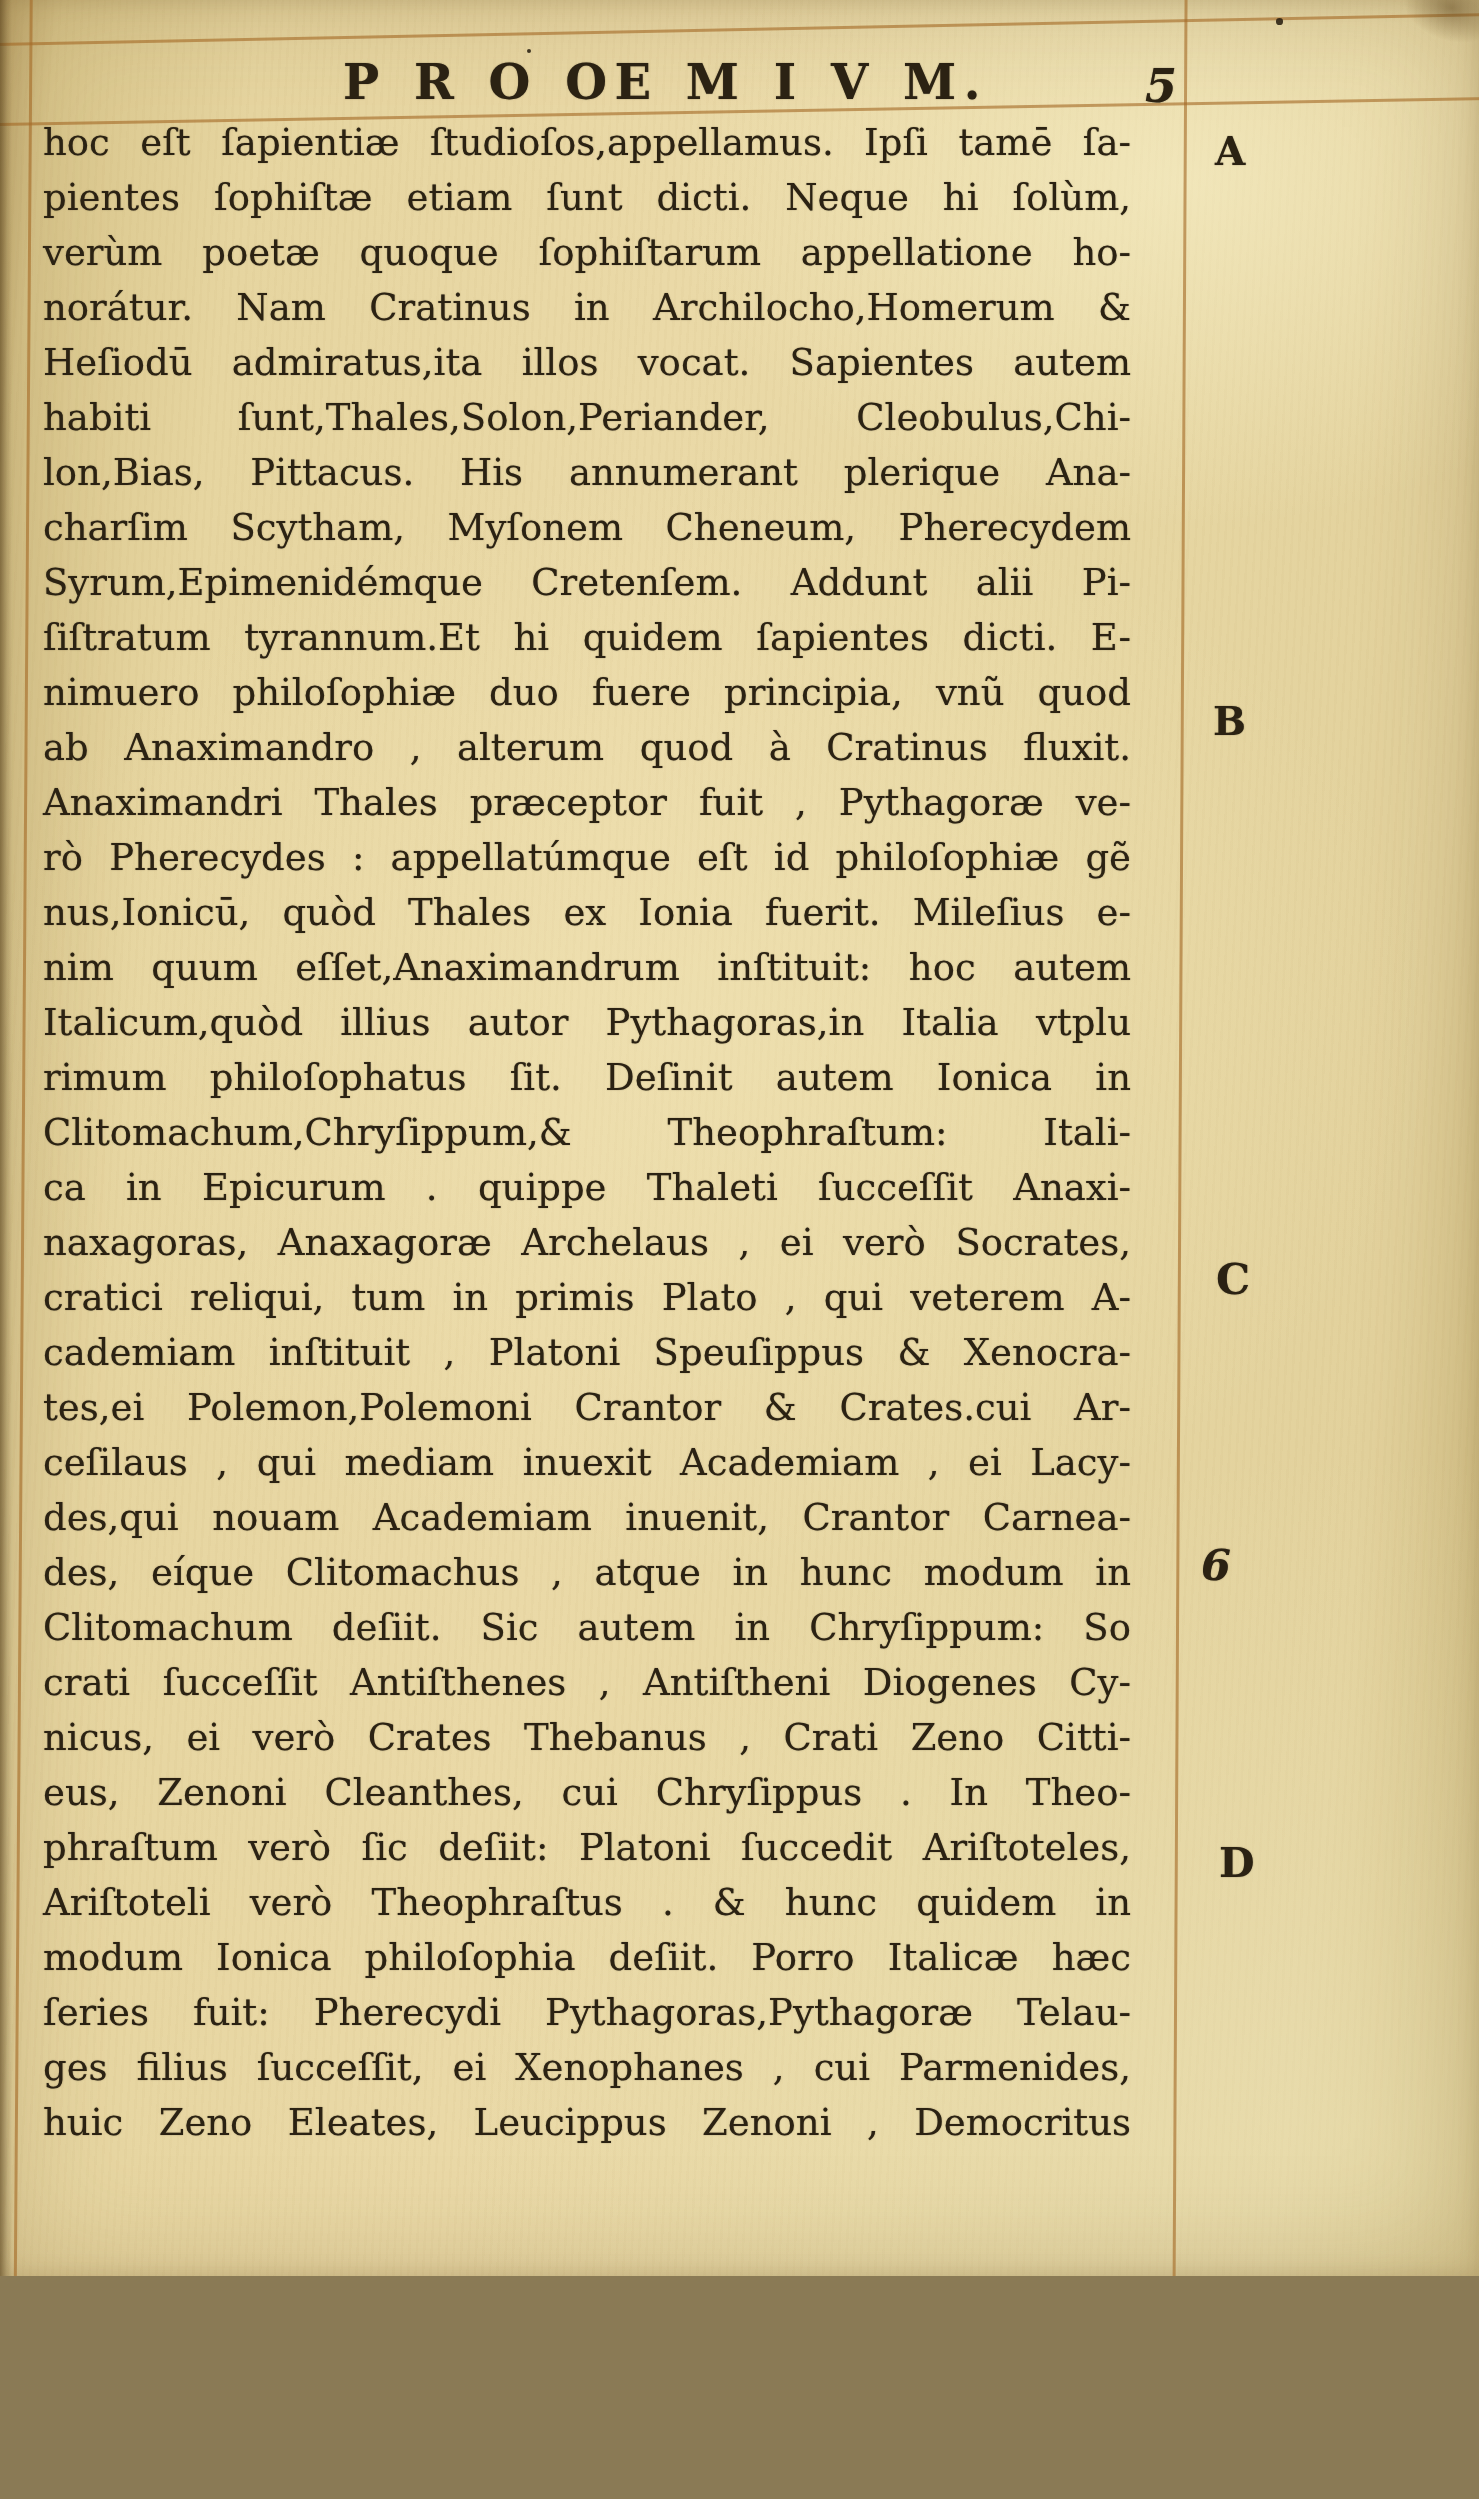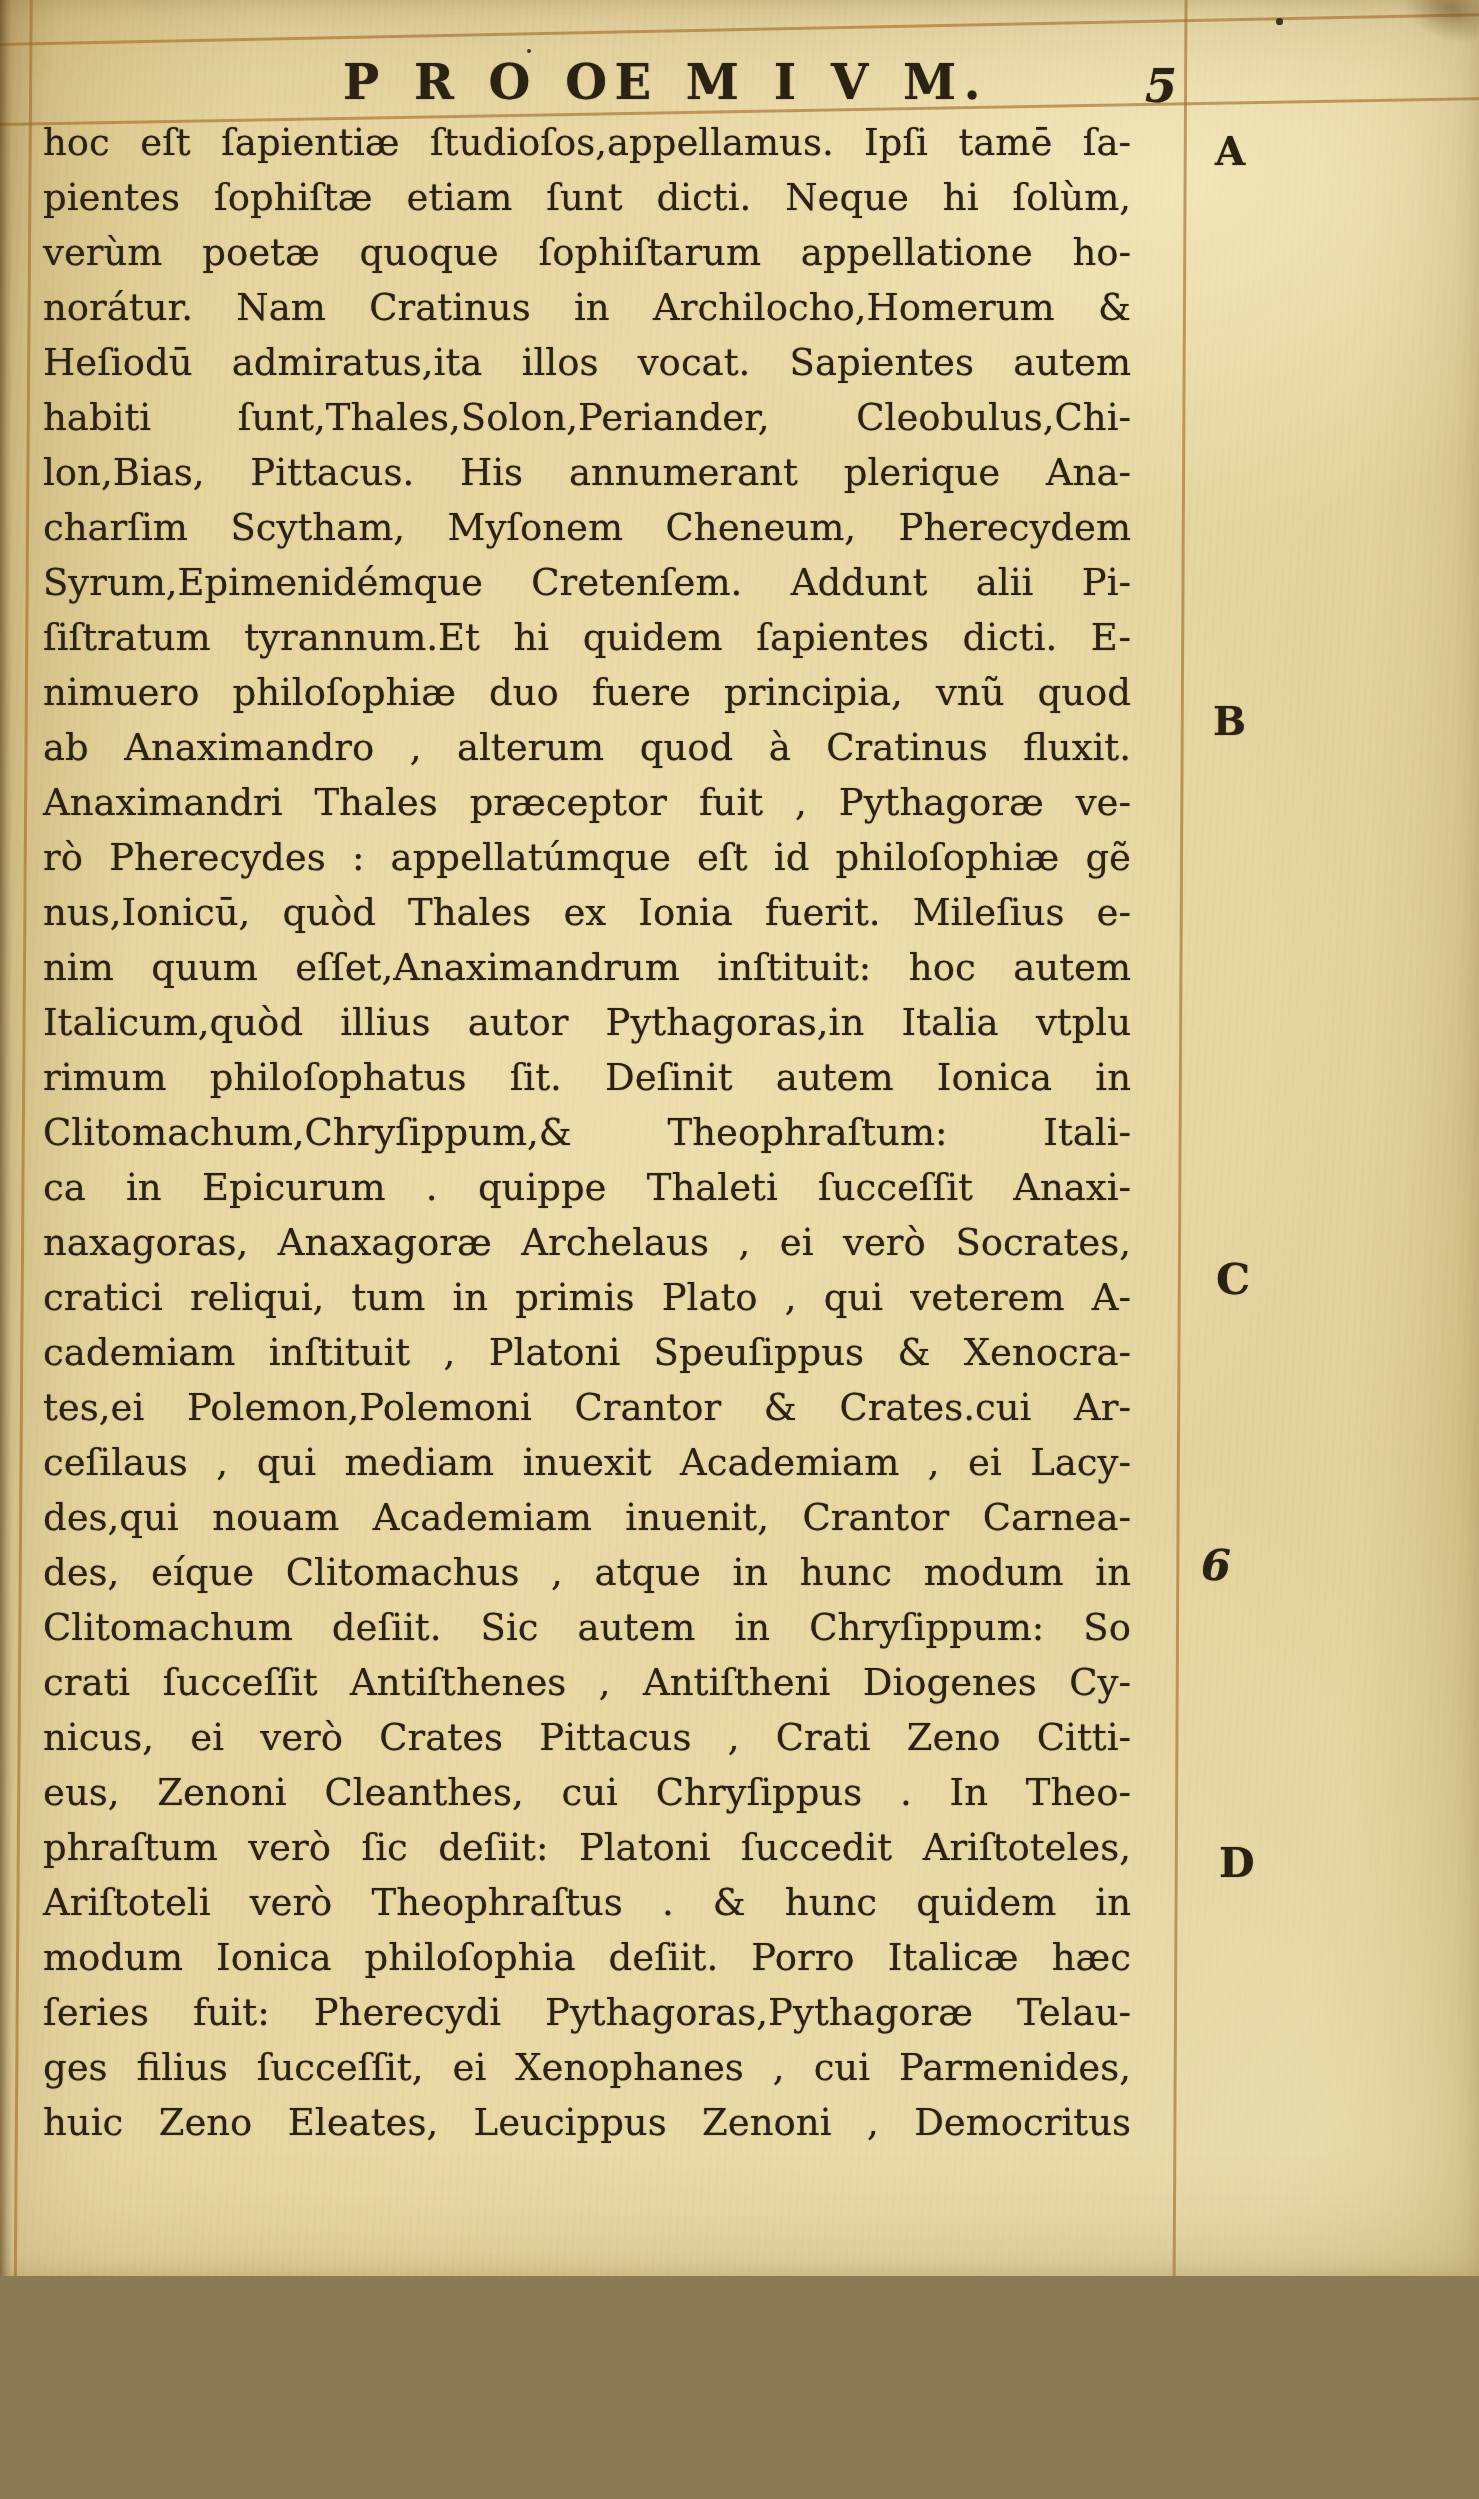--- a/index.html
+++ b/index.html
@@ -113,21 +113,21 @@
     <div class="tline">ca in Epicurum . quippe Thaleti ſucceſſit Anaxi-</div>
     <div class="tline">naxagoras, Anaxagoræ Archelaus , ei verò Socrates,</div>
     <div class="tline">cratici reliqui, tum in primis Plato , qui veterem A-</div>
     <div class="tline">cademiam inſtituit , Platoni Speuſippus &amp; Xenocra-</div>
     <div class="tline">tes,ei Polemon,Polemoni Crantor &amp; Crates.cui Ar-</div>
     <div class="tline">ceſilaus , qui mediam inuexit Academiam , ei Lacy-</div>
     <div class="tline">des,qui nouam Academiam inuenit, Crantor Carnea-</div>
     <div class="tline">des, eíque Clitomachus , atque in hunc modum in</div>
     <div class="tline">Clitomachum deſiit. Sic autem in Chryſippum: So</div>
     <div class="tline">crati ſucceſſit Antiſthenes , Antiſtheni Diogenes Cy-</div>
-    <div class="tline">nicus, ei verò Crates Pittacus , Crati Zeno Citti-</div>
+    <div class="tline">nicus, ei verò Crates Thebanus , Crati Zeno Citti-</div>
     <div class="tline">eus, Zenoni Cleanthes, cui Chryſippus . In Theo-</div>
     <div class="tline">phraſtum verò ſic deſiit: Platoni ſuccedit Ariſtoteles,</div>
     <div class="tline">Ariſtoteli verò Theophraſtus . &amp; hunc quidem in</div>
     <div class="tline">modum Ionica philoſophia deſiit. Porro Italicæ hæc</div>
     <div class="tline">ſeries fuit: Pherecydi Pythagoras,Pythagoræ Telau-</div>
     <div class="tline">ges filius ſucceſſit, ei Xenophanes , cui Parmenides,</div>
     <div class="tline">huic Zeno Eleates, Leucippus Zenoni , Democritus</div>
   </div>
 
   <div class="marker marker-a">A</div>

